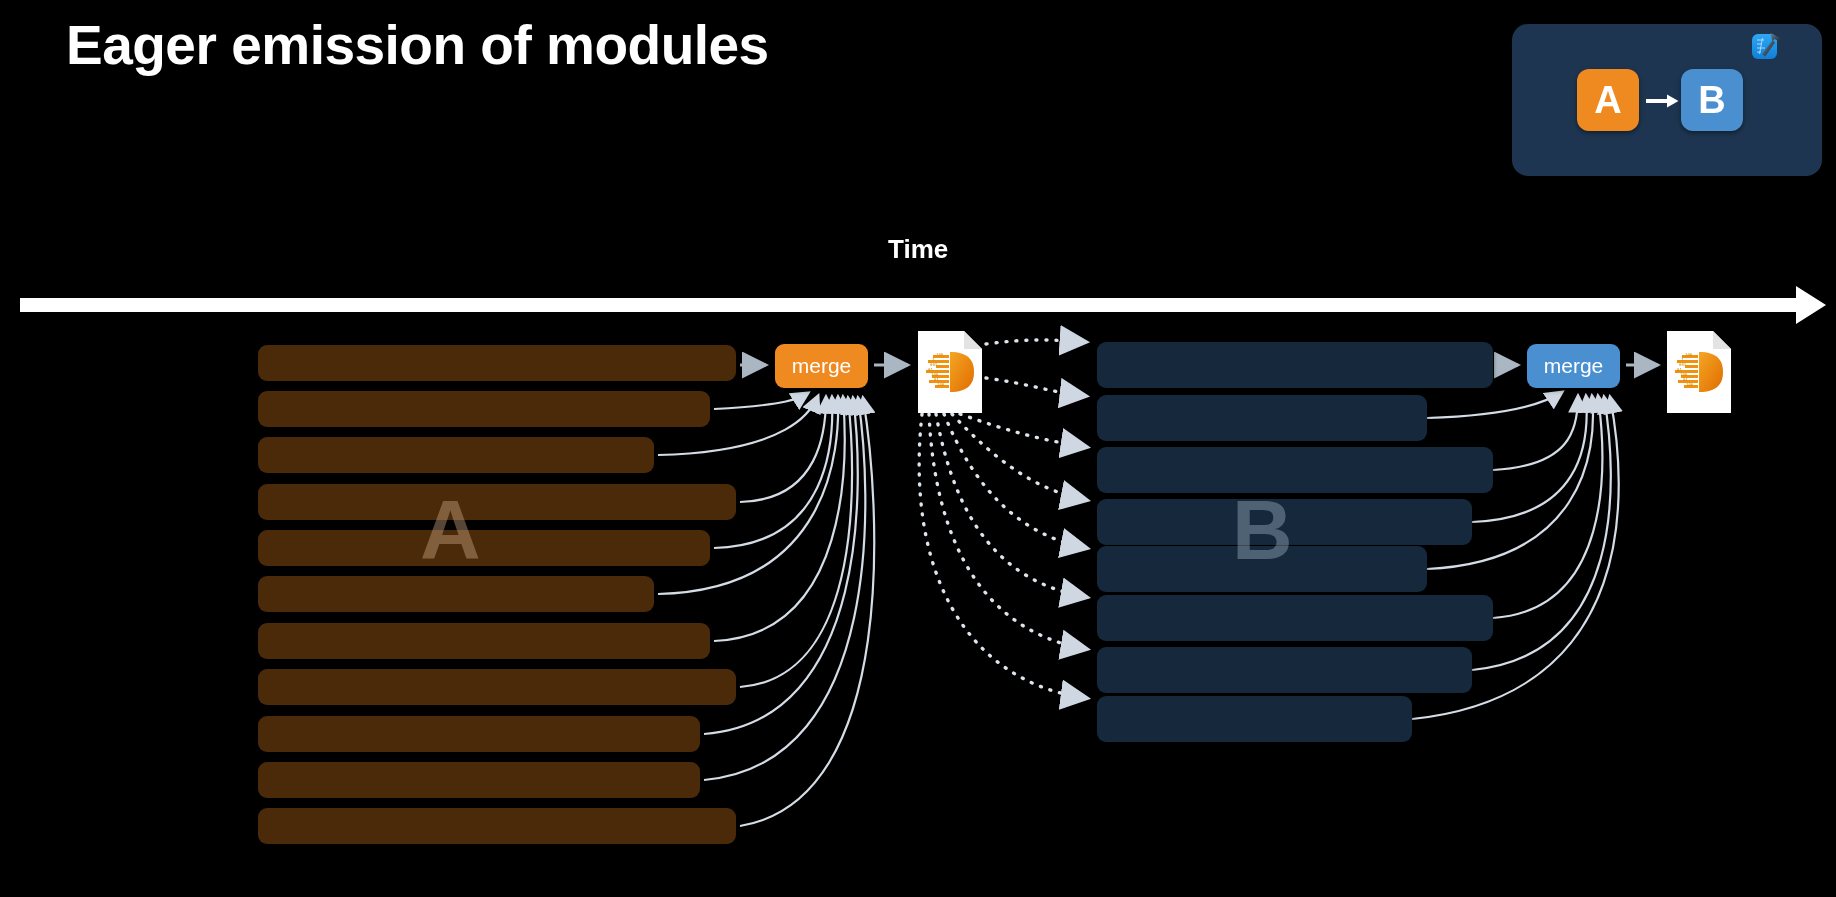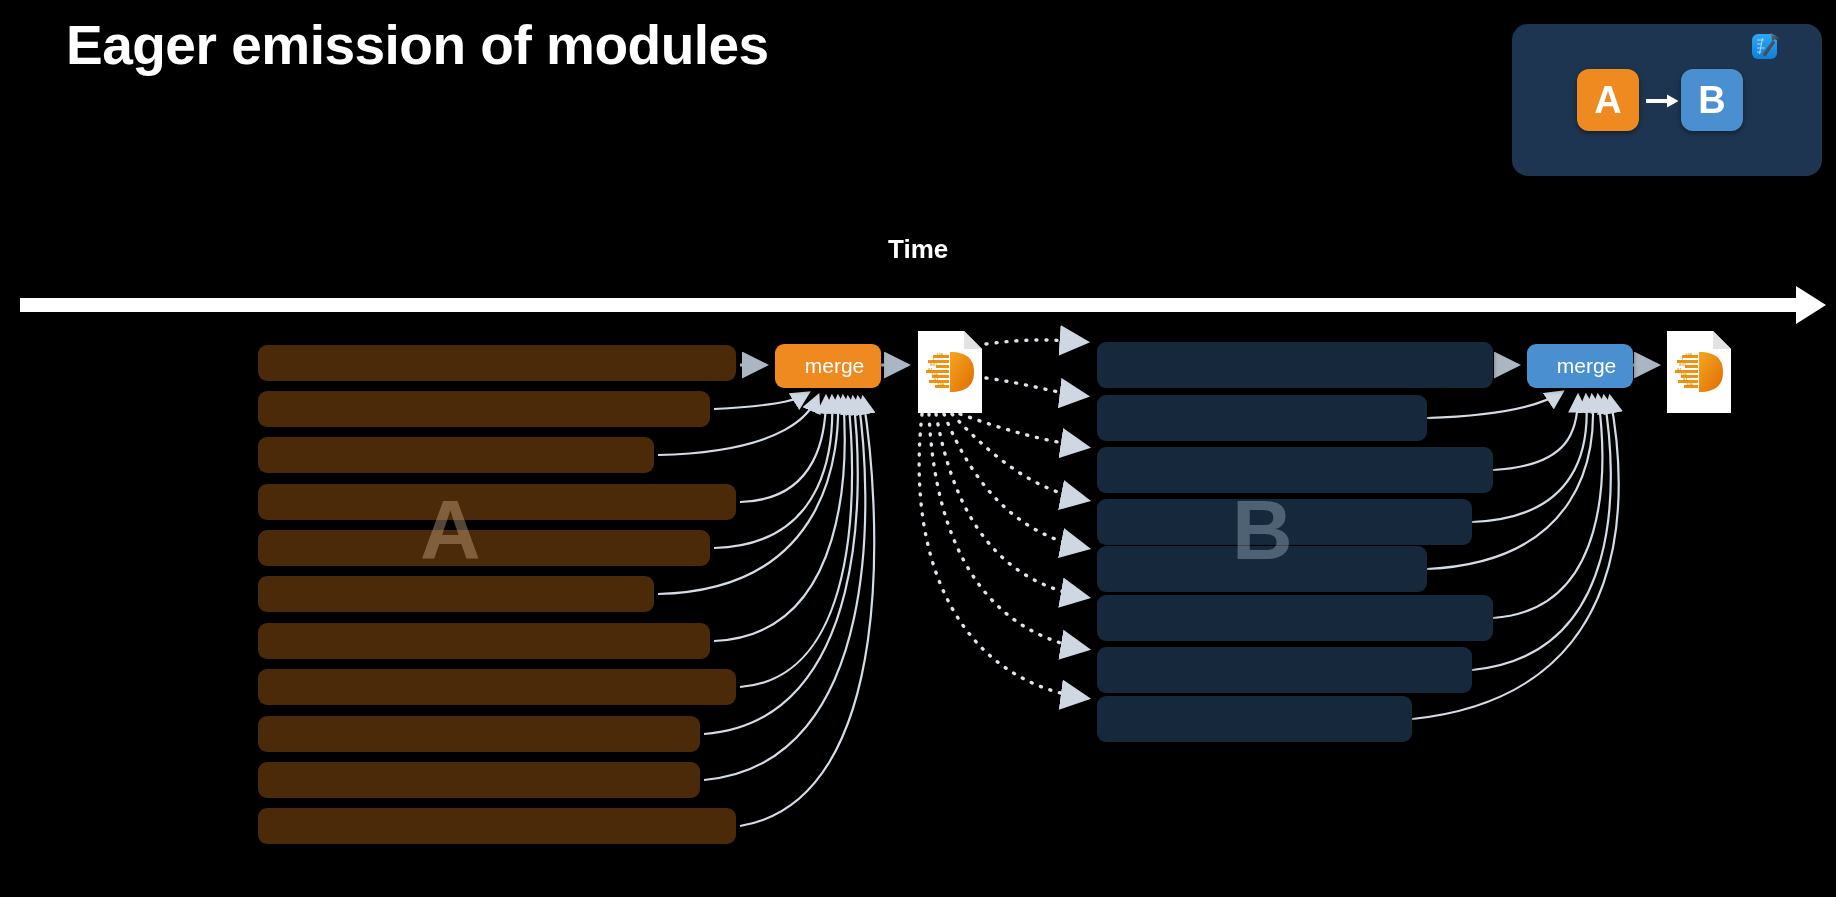--- a/index.html
+++ b/index.html
@@ -64,21 +64,20 @@
   }
   #group-letter-a{left:420px;top:482px;color:rgba(214,176,140,.40);}
   #group-letter-b{left:1232px;top:482px;color:rgba(190,205,222,.35);}
 
   
   .merge-node{
     position:absolute;height:44px;border-radius:9px;
     display:flex;align-items:center;justify-content:center;
     font-size:21px;color:#fff;
     box-shadow:0 2px 5px rgba(0,0,0,.5);
-    padding-left:13px;
   }
   #merge-a{left:775px;top:344px;width:93px;background:#ef8a21;}
   #merge-b{left:1527px;top:344px;width:93px;background:#4a8fd0;}
 
   
   .doc-icon{position:absolute;width:68px;height:84px;}
   #doc-a{left:916px;top:330px;}
   #doc-b{left:1665px;top:330px;}
 </style>
 </head>

